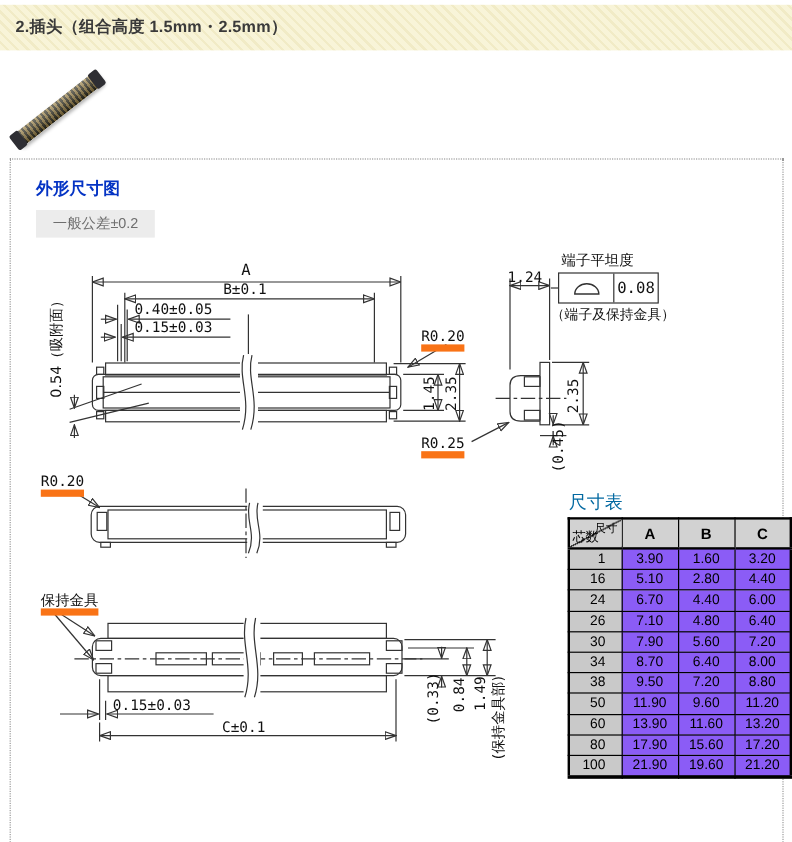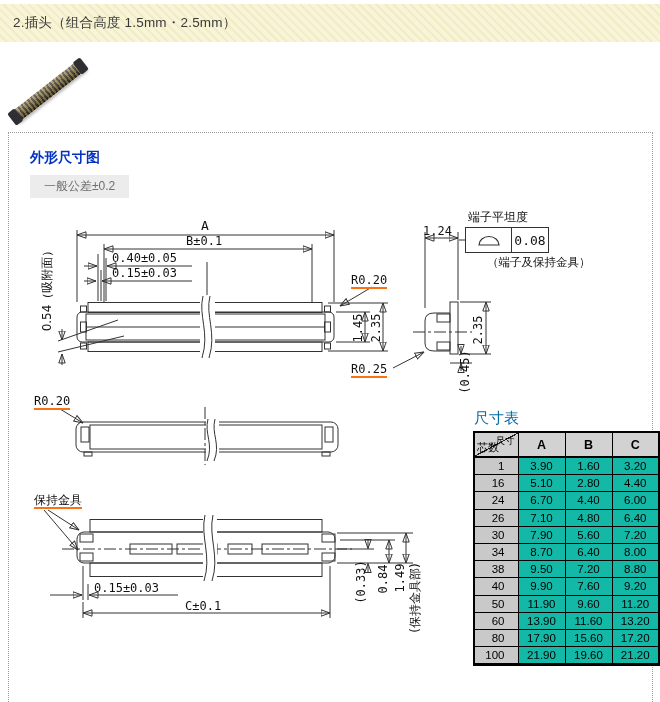--- a/index.html
+++ b/index.html
@@ -3,21 +3,21 @@
 <meta charset="utf-8">
 <style>
   html,body{margin:0;padding:0;background:#fff;}
   #page{position:relative;width:660px;height:702px;overflow:hidden;
         font-family:"Liberation Sans","DejaVu Sans",sans-serif;color:#222;}
 
   
   .hdr{position:absolute;left:0;top:4px;width:660px;height:38px;
        background:repeating-linear-gradient(45deg,#f8f4d8 0 4px,#f1ebc6 4px 6px);
        display:flex;align-items:center;}
-  .hdr-title{font-size:13.5px;font-weight:normal;color:#3a3a3a;padding-left:13px;letter-spacing:0.2px;}
+  .hdr-title{font-size:13.5px;font-weight:bold;color:#3a3a3a;padding-left:13px;letter-spacing:0.2px;}
 
   
   .photo{position:absolute;left:10px;top:58px;width:76px;height:68px;}
   .photo-bar{position:absolute;left:-6px;top:27px;width:88px;height:13px;border-radius:3px;
        transform:rotate(-38deg);
        background:linear-gradient(180deg,rgba(255,255,255,.35),rgba(0,0,0,.4)),
                   repeating-linear-gradient(90deg,#a08648 0 2px,#33301f 2px 4px);
        box-shadow:1px 2px 3px rgba(0,0,0,.3);}
   .photo-cap{position:absolute;top:-1px;width:9px;height:15px;background:#2e2e33;border-radius:2px;}
   .cap-l{left:-2px;} .cap-r{right:-2px;}
@@ -39,43 +39,43 @@
   .thin{stroke-width:0.8;}
   .cl{stroke:#666;stroke-width:0.8;stroke-dasharray:12 3 3 3;}
   .wo{fill:#fff !important;stroke:none !important;}
   .gray{stroke:#999;stroke-width:0.8;}
 
   
   .lbl{position:absolute;font-family:"DejaVu Sans Mono","DejaVu Sans",monospace;
        font-size:12px;color:#111;white-space:nowrap;line-height:14px;}
   .cjk{font-family:"DejaVu Sans","Liberation Sans",sans-serif;}
   .rot{transform:rotate(-90deg);text-align:center;}
-  .ul{border-bottom:2px solid #f97316;}
+  .ul{border-bottom:6px solid #f97316;}
 
   
   .flat-title{position:absolute;left:468px;top:209px;font-size:12px;color:#111;}
   .flat-box{position:absolute;left:465px;top:227px;border:1px solid #333;background:#fff;
             display:flex;height:24px;}
   .fcell1{width:45px;display:flex;align-items:center;justify-content:center;border-right:1px solid #333;}
   .fcell2{width:36px;display:flex;align-items:center;justify-content:center;
           font-family:"DejaVu Sans Mono",monospace;font-size:13px;color:#111;}
-  .flat-note{position:absolute;left:459px;top:255px;font-size:11.5px;color:#111;padding-left:28px;}
+  .flat-note{position:absolute;left:459px;top:255px;font-size:11.5px;color:#111;}
 
   
   .tbl-title{position:absolute;left:474px;top:409px;font-size:15px;color:#0369a1;}
   table.dimtab{position:absolute;left:473px;top:431px;width:185px;border-collapse:collapse;
       table-layout:fixed;font-size:11.5px;color:#000;
       border-top:2px solid #000;border-bottom:3px solid #000;
       border-left:2px solid #000;border-right:2px solid #000;padding-left:18px;}
   table.dimtab col.c0{width:44px;} table.dimtab col.cx{width:47px;}
   table.dimtab th,table.dimtab td{border:1px solid #000;padding:0;height:16.2px;line-height:16px;}
   table.dimtab thead th{background:#d2d2d2;border-bottom:2px solid #000;height:23px;
       font-weight:bold;font-size:12.5px;text-align:center;}
   table.dimtab tbody th{background:#c9c9c9;font-weight:normal;text-align:right;padding-right:13px;}
-  table.dimtab tbody td{background:#14b8a6;text-align:center;}
+  table.dimtab tbody td{background:#8b5cf6;text-align:center;}
   th.corner{position:relative;
       background:#d2d2d2 linear-gradient(to bottom right,transparent calc(50% - 0.6px),
                  #222 calc(50% - 0.6px),#222 calc(50% + 0.6px),transparent calc(50% + 0.6px)) !important;}
   th.corner .c-top{position:absolute;top:0px;right:3px;font-size:9.5px;font-weight:normal;}
   th.corner .c-bot{position:absolute;bottom:0px;left:2px;font-size:11px;font-weight:normal;}
 </style>
 </head>
 <body>
 
 <div id="page">
@@ -312,26 +312,20 @@
           <td>6.40</td>
           <td>8.00</td>
         </tr>
       <tr>
           <th>38</th>
           <td>9.50</td>
           <td>7.20</td>
           <td>8.80</td>
         </tr>
       <tr>
-          <th>40</th>
-          <td>9.90</td>
-          <td>7.60</td>
-          <td>9.20</td>
-        </tr>
-      <tr>
           <th>50</th>
           <td>11.90</td>
           <td>9.60</td>
           <td>11.20</td>
         </tr>
       <tr>
           <th>60</th>
           <td>13.90</td>
           <td>11.60</td>
           <td>13.20</td>

